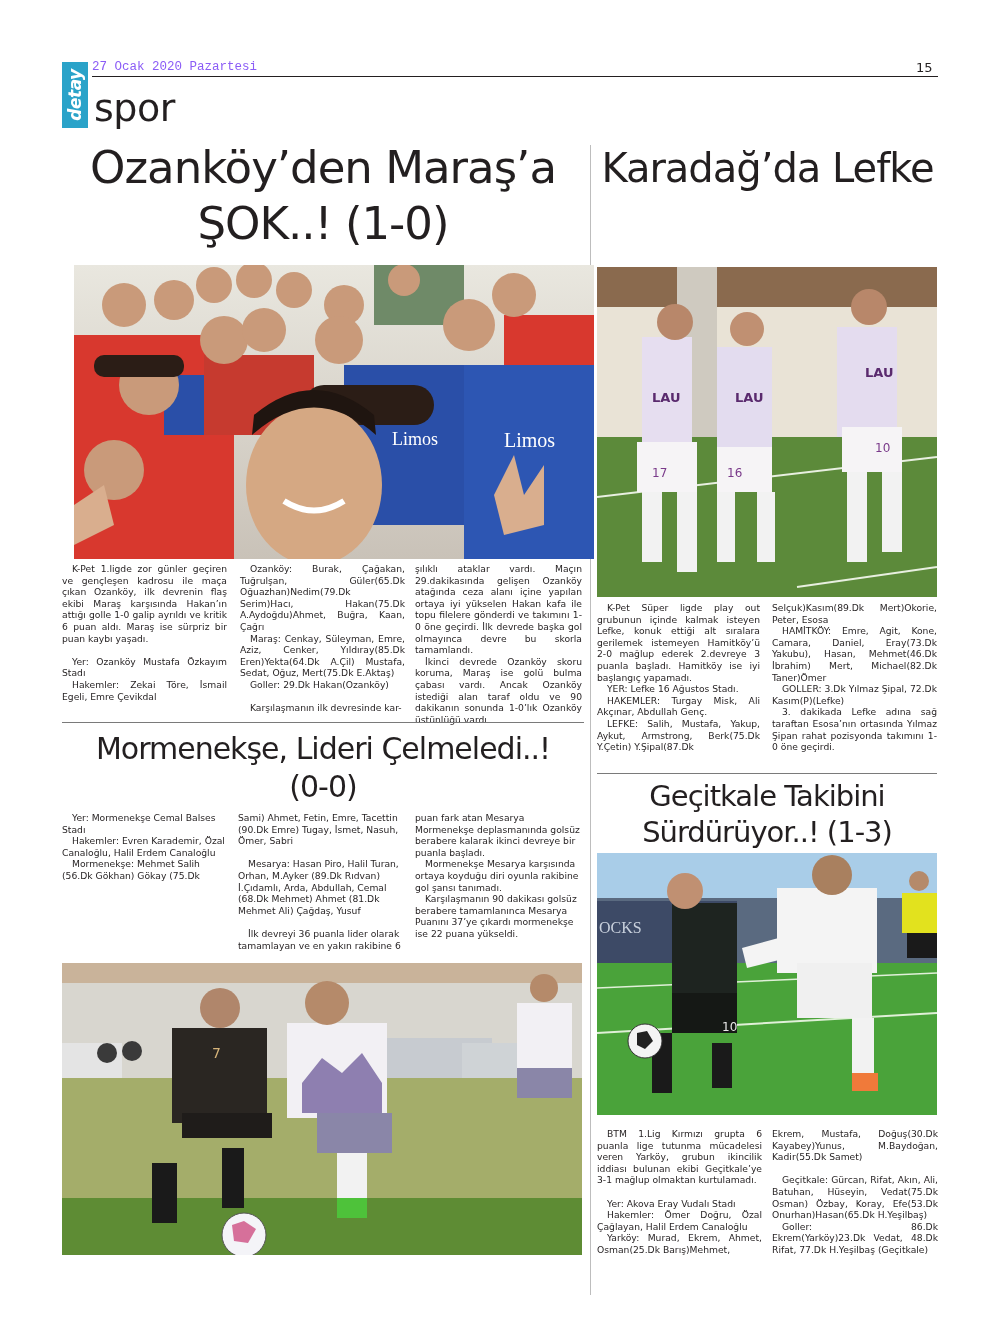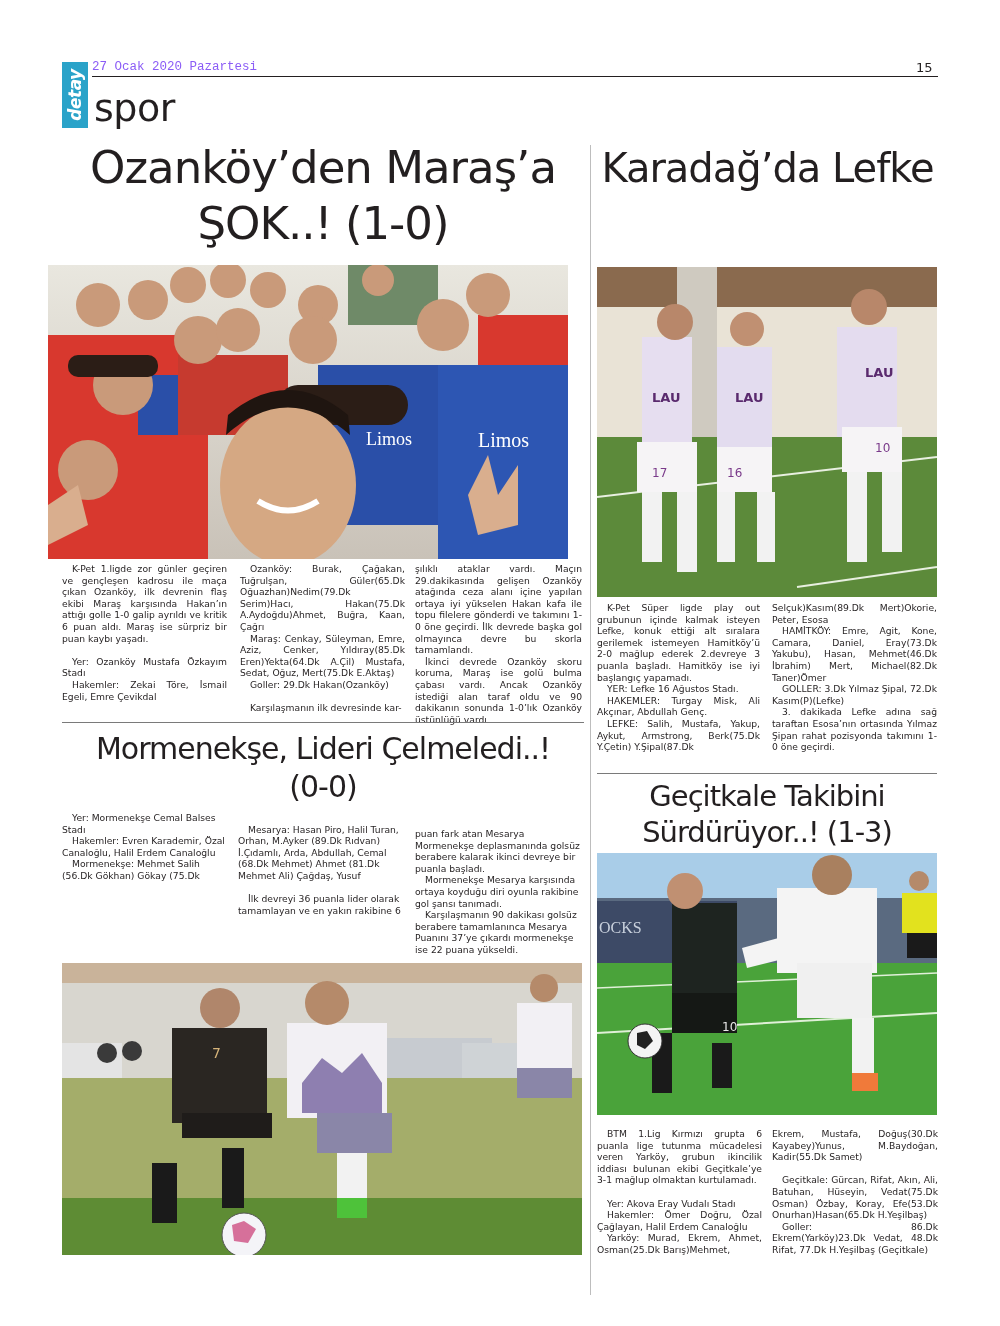--- a/index.html
+++ b/index.html
@@ -37,21 +37,21 @@
 <div class="abs section">spor</div>
 
 <div class="abs vrule"></div>
 
 <div class="abs" style="left:62px; top:140px; width:522px;">
   <h1 class="headline" style="font-size:45px; line-height:56px;">
     <span>Ozanköy’den Maraş’a</span><br>
     <span>ŞOK..! (1-0)</span>
   </h1>
 </div>
-<div class="abs photo" style="left:48px; top:265px; width:520px; height:294px;">
+<div class="abs photo" style="left:74px; top:265px; width:520px; height:294px;">
   <svg width="520" height="294" viewBox="0 0 520 294">
     <defs>
       <linearGradient id="bg1" x1="0" y1="0" x2="0" y2="1">
           <stop offset="0" stop-color="#e9e7df"></stop>
           <stop offset="1" stop-color="#c9c2b8"></stop>
         </linearGradient>
     </defs>
     <rect width="520" height="294" fill="url(#bg1)"></rect>
     <rect x="300" y="0" width="90" height="60" fill="#6f8a68"></rect>
 
@@ -175,24 +175,25 @@
     <span>Mormenekşe, Lideri Çelmeledi..!</span><br>
     <span>(0-0)</span>
   </h1>
 </div>
 <div class="abs col-text" style="left:62px; top:812px; width:170px; text-align:left;">
   <p>Yer: Mormenekşe Cemal Balses Stadı</p>
   <p>Hakemler: Evren Karademir, Özal Canaloğlu, Halil Erdem Canaloğlu</p>
   <p>Mormenekşe: Mehmet Salih (56.Dk Gökhan) Gökay (75.Dk</p>
 </div>
 <div class="abs col-text" style="left:238px; top:812px; width:170px; text-align:left;">
+  <p style="text-indent:0">Sami) Ahmet, Fetin, Emre, Tacettin (90.Dk Emre) Tugay, İsmet, Nasuh, Ömer, Sabri</p>
   <p class="gap">Mesarya: Hasan Piro, Halil Turan, Orhan, M.Ayker (89.Dk Rıdvan) İ.Çıdamlı, Arda, Abdullah, Cemal (68.Dk Mehmet) Ahmet (81.Dk Mehmet Ali) Çağdaş, Yusuf</p>
   <p class="gap">İlk devreyi 36 puanla lider olarak tamamlayan ve en yakın rakibine 6</p>
 </div>
-<div class="abs col-text" style="left:415px; top:812px; width:167px; text-align:left;margin-top:16px;">
+<div class="abs col-text" style="left:415px; top:812px; width:167px; text-align:left;">
   <p style="text-indent:0">puan fark atan Mesarya Mormenekşe deplasmanında golsüz berabere kalarak ikinci devreye bir puanla başladı.</p>
   <p>Mormenekşe Mesarya karşısında ortaya koyduğu diri oyunla rakibine gol şansı tanımadı.</p>
   <p>Karşılaşmanın 90 dakikası golsüz berabere tamamlanınca Mesarya Puanını 37’ye çıkardı mormenekşe ise 22 puana yükseldi.</p>
 </div>
 <div class="abs photo" style="left:62px; top:963px; width:520px; height:292px;">
   <svg width="520" height="292" viewBox="0 0 520 292">
     <rect width="520" height="120" fill="#d8d6cf"></rect>
     <rect y="0" width="520" height="20" fill="#c9b39a"></rect>
     <rect x="0" y="80" width="60" height="40" fill="#e4e4e4"></rect>
     <rect x="310" y="75" width="120" height="40" fill="#c7cbd0"></rect>

